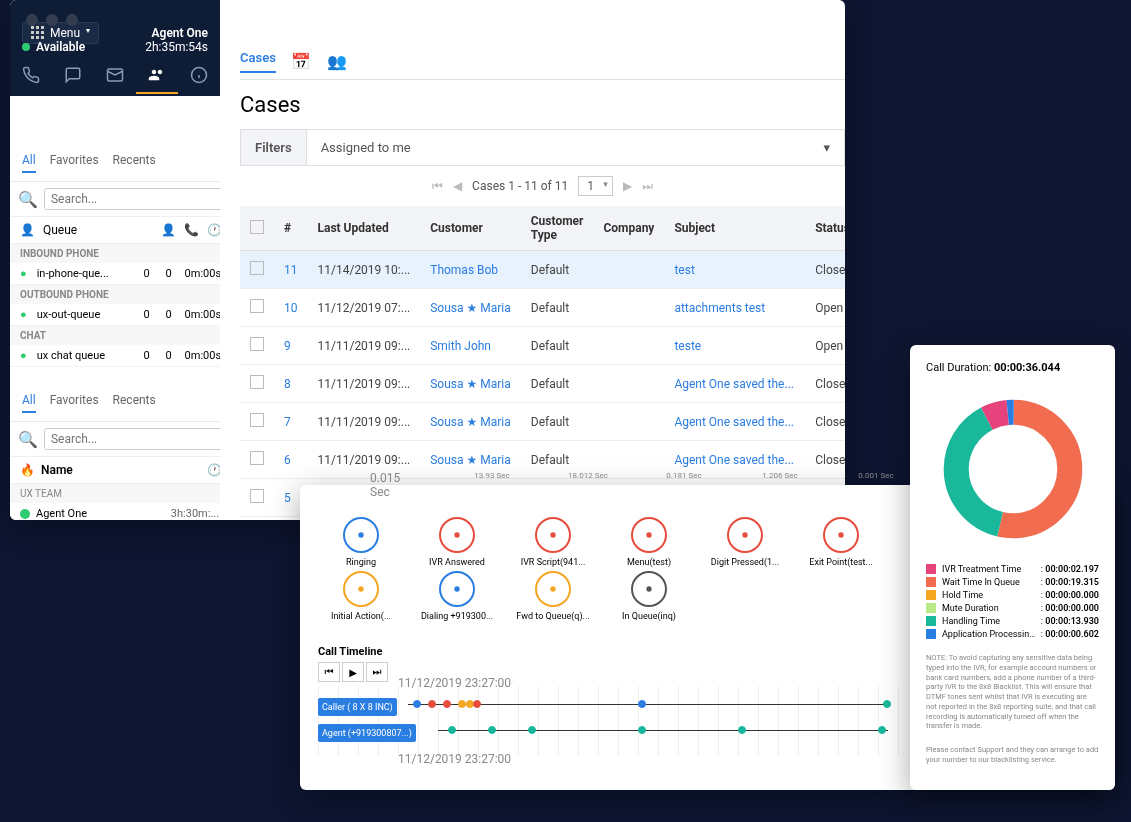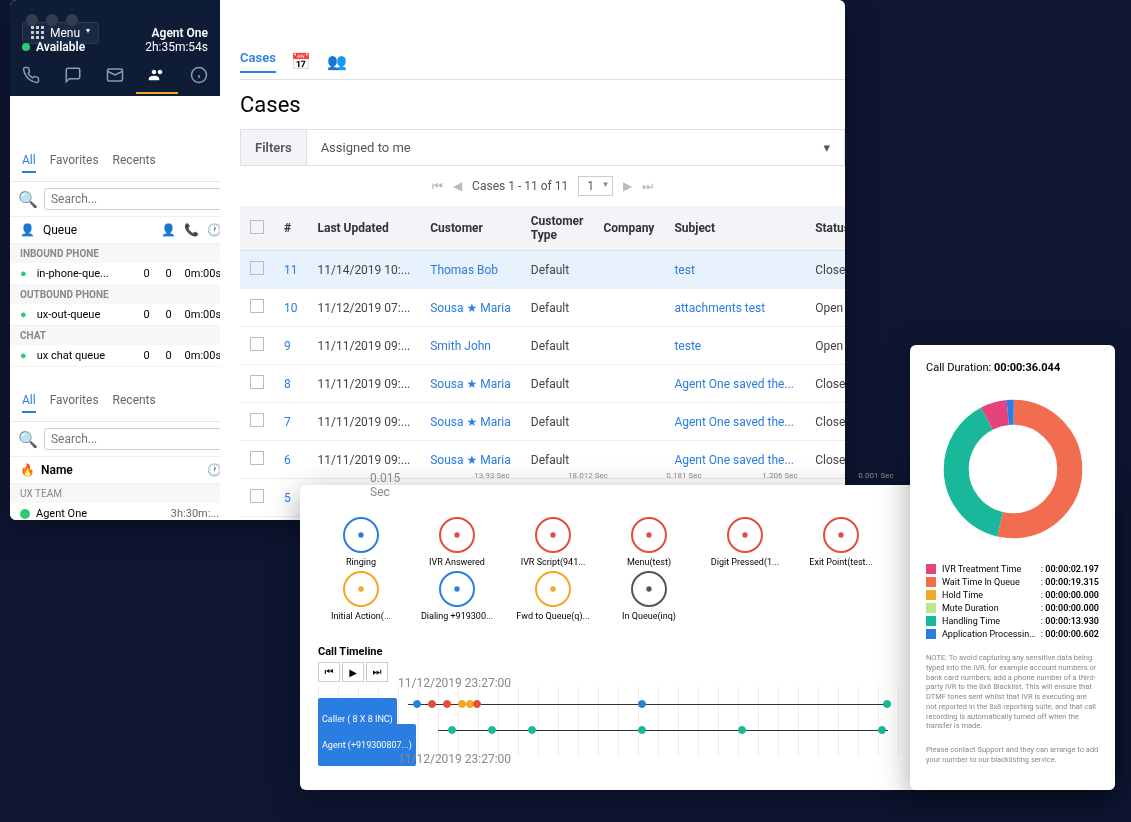--- a/index.html
+++ b/index.html
@@ -73,21 +73,21 @@
 .analytics{left:300px;top:485px;width:815px;height:305px;background:#fff;padding:18px}
 .flow{display:flex;flex-wrap:wrap;gap:4px 10px;margin-top:14px}
 .flow-node{display:flex;flex-direction:column;align-items:center;font-size:9px;width:86px}
 .circle{width:36px;height:36px;border-radius:50%;border:2px solid;display:flex;align-items:center;justify-content:center;margin-bottom:4px}
 .zoom{position:absolute;right:24px;top:140px;display:flex;flex-direction:column;border:1px solid #ccc}
 .zoom div{width:24px;height:22px;display:flex;align-items:center;justify-content:center;font-size:14px;border-bottom:1px solid #ccc}
 .timeline-lbl{font-size:11px;font-weight:700;margin-top:24px}
 .tl-controls{display:flex;gap:2px;margin:4px 0}
 .tl-controls div{border:1px solid #ccc;width:22px;height:20px;display:flex;align-items:center;justify-content:center;font-size:10px}
 .tl{position:relative;height:70px;margin-top:2px;background:repeating-linear-gradient(90deg,#eee 0,#eee 1px,transparent 1px,transparent 20px)}
-.tl-label{position:absolute;left:0;font-size:9px;background:#2a7de1;color:#fff;padding:16px 4px;border-radius:2px}
+.tl-label{position:absolute;left:0;font-size:9px;background:#2a7de1;color:#fff;padding:4px 4px;border-radius:2px}
 .tl-time{position:absolute;font-size:12px;color:#888}
 .tl-dot{position:absolute;width:8px;height:8px;border-radius:50%;border:1px solid #666}
 .tl-bar{position:absolute;height:1px;background:#333}
 
 
 .donut{left:910px;top:345px;width:205px;height:445px;background:#fff;padding:16px}
 .donut-title{font-size:11px}
 .donut-title b{font-weight:700}
 .donut-chart{position:relative;width:150px;height:150px;margin:20px auto}
 .legend{font-size:9px;margin-top:10px}

